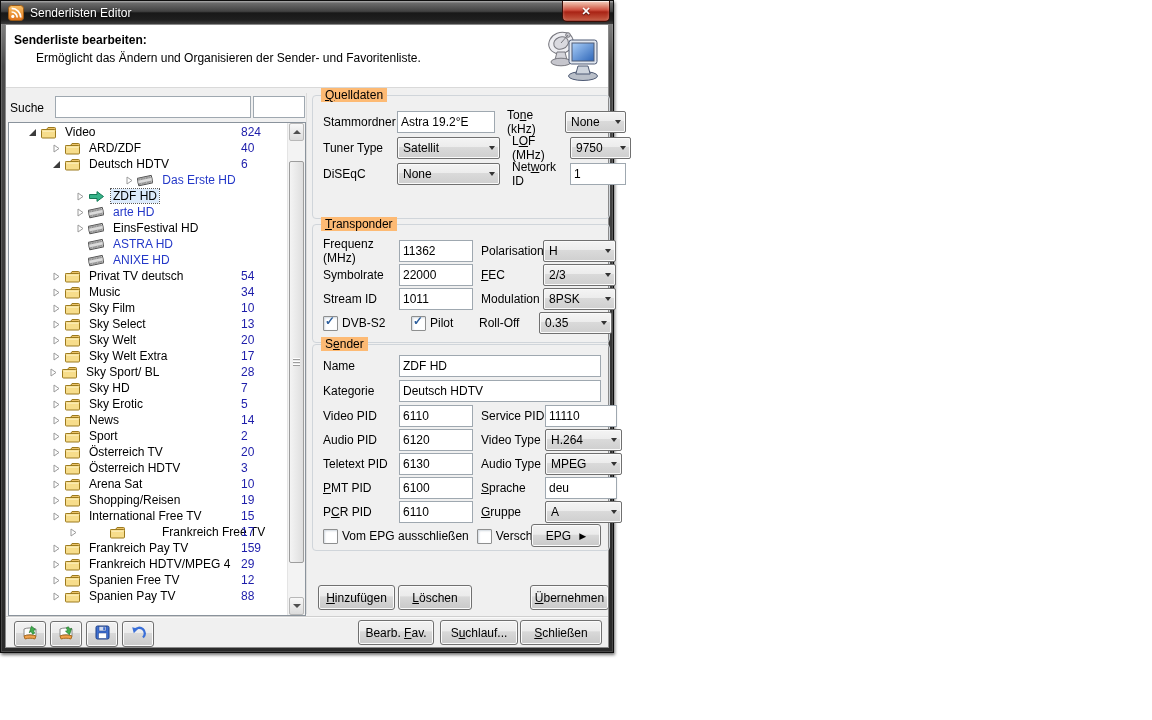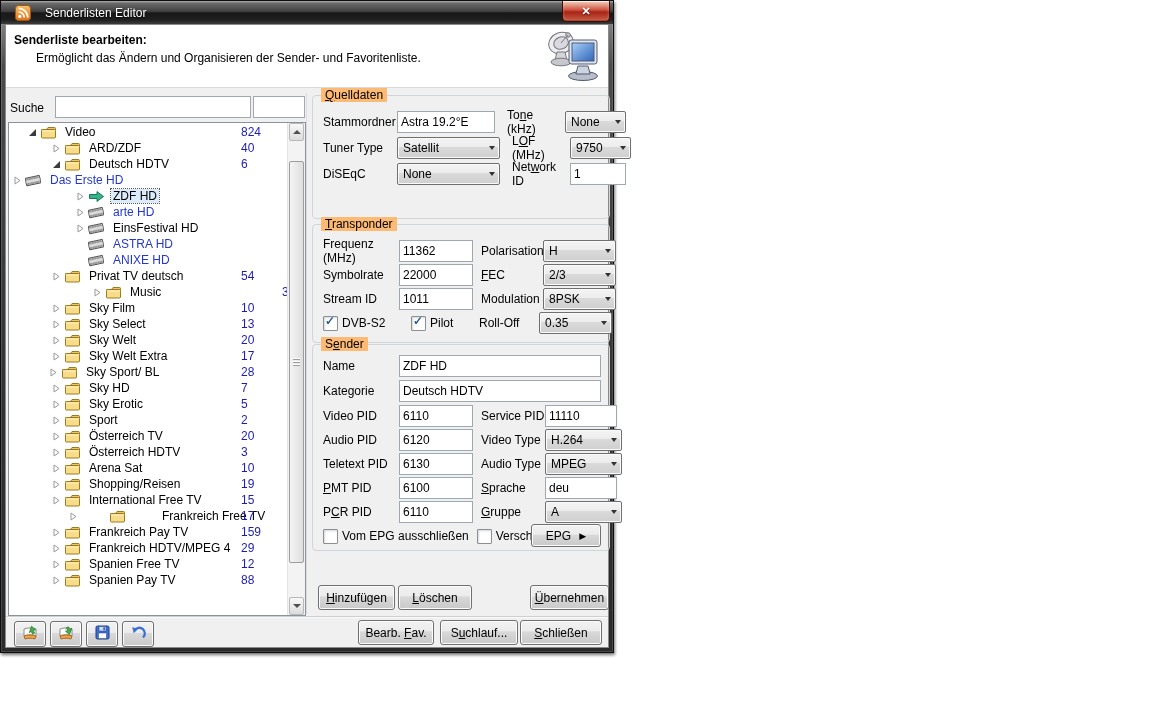--- a/index.html
+++ b/index.html
@@ -1,21 +1,21 @@
 <!DOCTYPE html>
 <html><head>
 <meta charset="utf-8">
 <style>
   html,body{margin:0;padding:0;}
   body{width:1152px;height:720px;background:#fff;font-family:"Liberation Sans",sans-serif;font-size:12px;color:#000;position:relative;overflow:hidden;}
   u{text-decoration:underline;}
   .dialog{position:absolute;left:1;top:1;width:612px;height:651px;
     background:linear-gradient(#9a9a9a,#4c4c4c 10%,#333 60%,#2a2a2a);
     border:1px solid #0d0d0d;box-shadow:1px 2px 3px rgba(0,0,0,.55), inset 0 0 0 1px rgba(255,255,255,.14);}
-  .titlebar{position:absolute;left:0;top:0;right:0;height:23px;display:flex;align-items:center;gap:14px;padding-left:14px;
+  .titlebar{position:absolute;left:0;top:0;right:0;height:23px;display:flex;align-items:center;gap:6px;padding-left:7px;
     background:linear-gradient(#aeaeae 0,#6a6a6a 10%,#414141 45%,#181818 52%,#1f1f1f 82%,#3d3d3d);color:#fff;text-shadow:0 1px 2px #000;}
   .titlebar .title{font-size:12px;}
   .app-icon{width:16px;height:16px;display:inline-flex;}
   .close-btn{position:absolute;top:0;right:3px;width:46px;height:20px;border-radius:0 0 5px 5px;
     background:linear-gradient(#f6cdbd 0,#e39a86 20%,#cf5140 45%,#a92315 55%,#c2543d 92%,#8c1c10);
     border:1px solid #3b0d05;border-top:none;box-shadow:inset 0 1px 0 rgba(255,255,255,.65), inset 0 0 3px rgba(255,255,255,.35);
     display:flex;align-items:center;justify-content:center;color:#fff;font-weight:bold;font-size:11px;text-shadow:0 1px 1px #40100a;cursor:pointer;}
   .body{position:absolute;left:4px;top:23px;width:602px;height:622px;background:#f0f0f0;border:1px solid #8a8a8a;}
   
   .hdr{position:absolute;left:0;top:0;width:100%;height:62px;background:#fff;border-bottom:1px solid #d9d9d9;}
@@ -186,21 +186,21 @@
             <span class="ticon">
               <svg width="17" height="13" viewBox="0 0 17 13">
                 <path d="M1.5 3.5h5l1.5-2h6.5a1 1 0 0 1 1 1v1.5" fill="#edc46a" stroke="#9c7a1e"></path>
                 <rect x="1.5" y="3.5" width="14" height="8.5" rx="1" fill="#f7dd8b" stroke="#9c7a1e"></rect>
                 <path d="M2.5 5.2h12" stroke="#fcf0c0" fill="none"></path>
               </svg>
             </span>
             <span class="tlabel black">Deutsch HDTV</span>
             <span class="tcount">6</span>
           </div>
-          <div class="trow" style="">
+          <div class="trow" style="padding-left: 63px; justify-content: center;">
             <span class="exp">
               <svg width="9" height="9" viewBox="0 0 9 9">
                 <path d="M2 1l5 3.5L2 8z" fill="#fff" stroke="#9a9a9a"></path>
               </svg>
             </span>
             <span class="ticon">
               <svg width="16" height="13" viewBox="0 0 16 13">
                 <g transform="rotate(-12 8 6.5)">
                   <rect x="0.8" y="2.8" width="14.4" height="7.6" fill="#f4f4f4" stroke="#4a4a4a" stroke-width="0.9"></rect>
                   <rect x="0.8" y="4.8" width="14.4" height="3.6" fill="#dcdcdc" stroke="#707070" stroke-width="0.5"></rect>
@@ -353,21 +353,21 @@
             <span class="ticon">
               <svg width="17" height="13" viewBox="0 0 17 13">
                 <path d="M1.5 3.5h5l1.5-2h6.5a1 1 0 0 1 1 1v1.5" fill="#edc46a" stroke="#9c7a1e"></path>
                 <rect x="1.5" y="3.5" width="14" height="8.5" rx="1" fill="#f7dd8b" stroke="#9c7a1e"></rect>
                 <path d="M2.5 5.2h12" stroke="#fcf0c0" fill="none"></path>
               </svg>
             </span>
             <span class="tlabel black">Privat TV deutsch</span>
             <span class="tcount">54</span>
           </div>
-          <div class="trow" style="padding-left: 39px; margin-left: 41px;">
+          <div class="trow" style="padding-left: 39px;">
             <span class="exp">
               <svg width="9" height="9" viewBox="0 0 9 9">
                 <path d="M2 1l5 3.5L2 8z" fill="#fff" stroke="#9a9a9a"></path>
               </svg>
             </span>
             <span class="ticon">
               <svg width="17" height="13" viewBox="0 0 17 13">
                 <path d="M1.5 3.5h5l1.5-2h6.5a1 1 0 0 1 1 1v1.5" fill="#edc46a" stroke="#9c7a1e"></path>
                 <rect x="1.5" y="3.5" width="14" height="8.5" rx="1" fill="#f7dd8b" stroke="#9c7a1e"></rect>
                 <path d="M2.5 5.2h12" stroke="#fcf0c0" fill="none"></path>
@@ -480,20 +480,36 @@
             </span>
             <span class="ticon">
               <svg width="17" height="13" viewBox="0 0 17 13">
                 <path d="M1.5 3.5h5l1.5-2h6.5a1 1 0 0 1 1 1v1.5" fill="#edc46a" stroke="#9c7a1e"></path>
                 <rect x="1.5" y="3.5" width="14" height="8.5" rx="1" fill="#f7dd8b" stroke="#9c7a1e"></rect>
                 <path d="M2.5 5.2h12" stroke="#fcf0c0" fill="none"></path>
               </svg>
             </span>
             <span class="tlabel black">Sky Erotic</span>
             <span class="tcount">5</span>
+          </div>
+          <div class="trow" style="padding-left: 39px;">
+            <span class="exp">
+              <svg width="9" height="9" viewBox="0 0 9 9">
+                <path d="M2 1l5 3.5L2 8z" fill="#fff" stroke="#9a9a9a"></path>
+              </svg>
+            </span>
+            <span class="ticon">
+              <svg width="17" height="13" viewBox="0 0 17 13">
+                <path d="M1.5 3.5h5l1.5-2h6.5a1 1 0 0 1 1 1v1.5" fill="#edc46a" stroke="#9c7a1e"></path>
+                <rect x="1.5" y="3.5" width="14" height="8.5" rx="1" fill="#f7dd8b" stroke="#9c7a1e"></rect>
+                <path d="M2.5 5.2h12" stroke="#fcf0c0" fill="none"></path>
+              </svg>
+            </span>
+            <span class="tlabel black">News</span>
+            <span class="tcount">14</span>
           </div>
           <div class="trow" style="padding-left: 39px;">
             <span class="exp">
               <svg width="9" height="9" viewBox="0 0 9 9">
                 <path d="M2 1l5 3.5L2 8z" fill="#fff" stroke="#9a9a9a"></path>
               </svg>
             </span>
             <span class="ticon">
               <svg width="17" height="13" viewBox="0 0 17 13">
                 <path d="M1.5 3.5h5l1.5-2h6.5a1 1 0 0 1 1 1v1.5" fill="#edc46a" stroke="#9c7a1e"></path>

